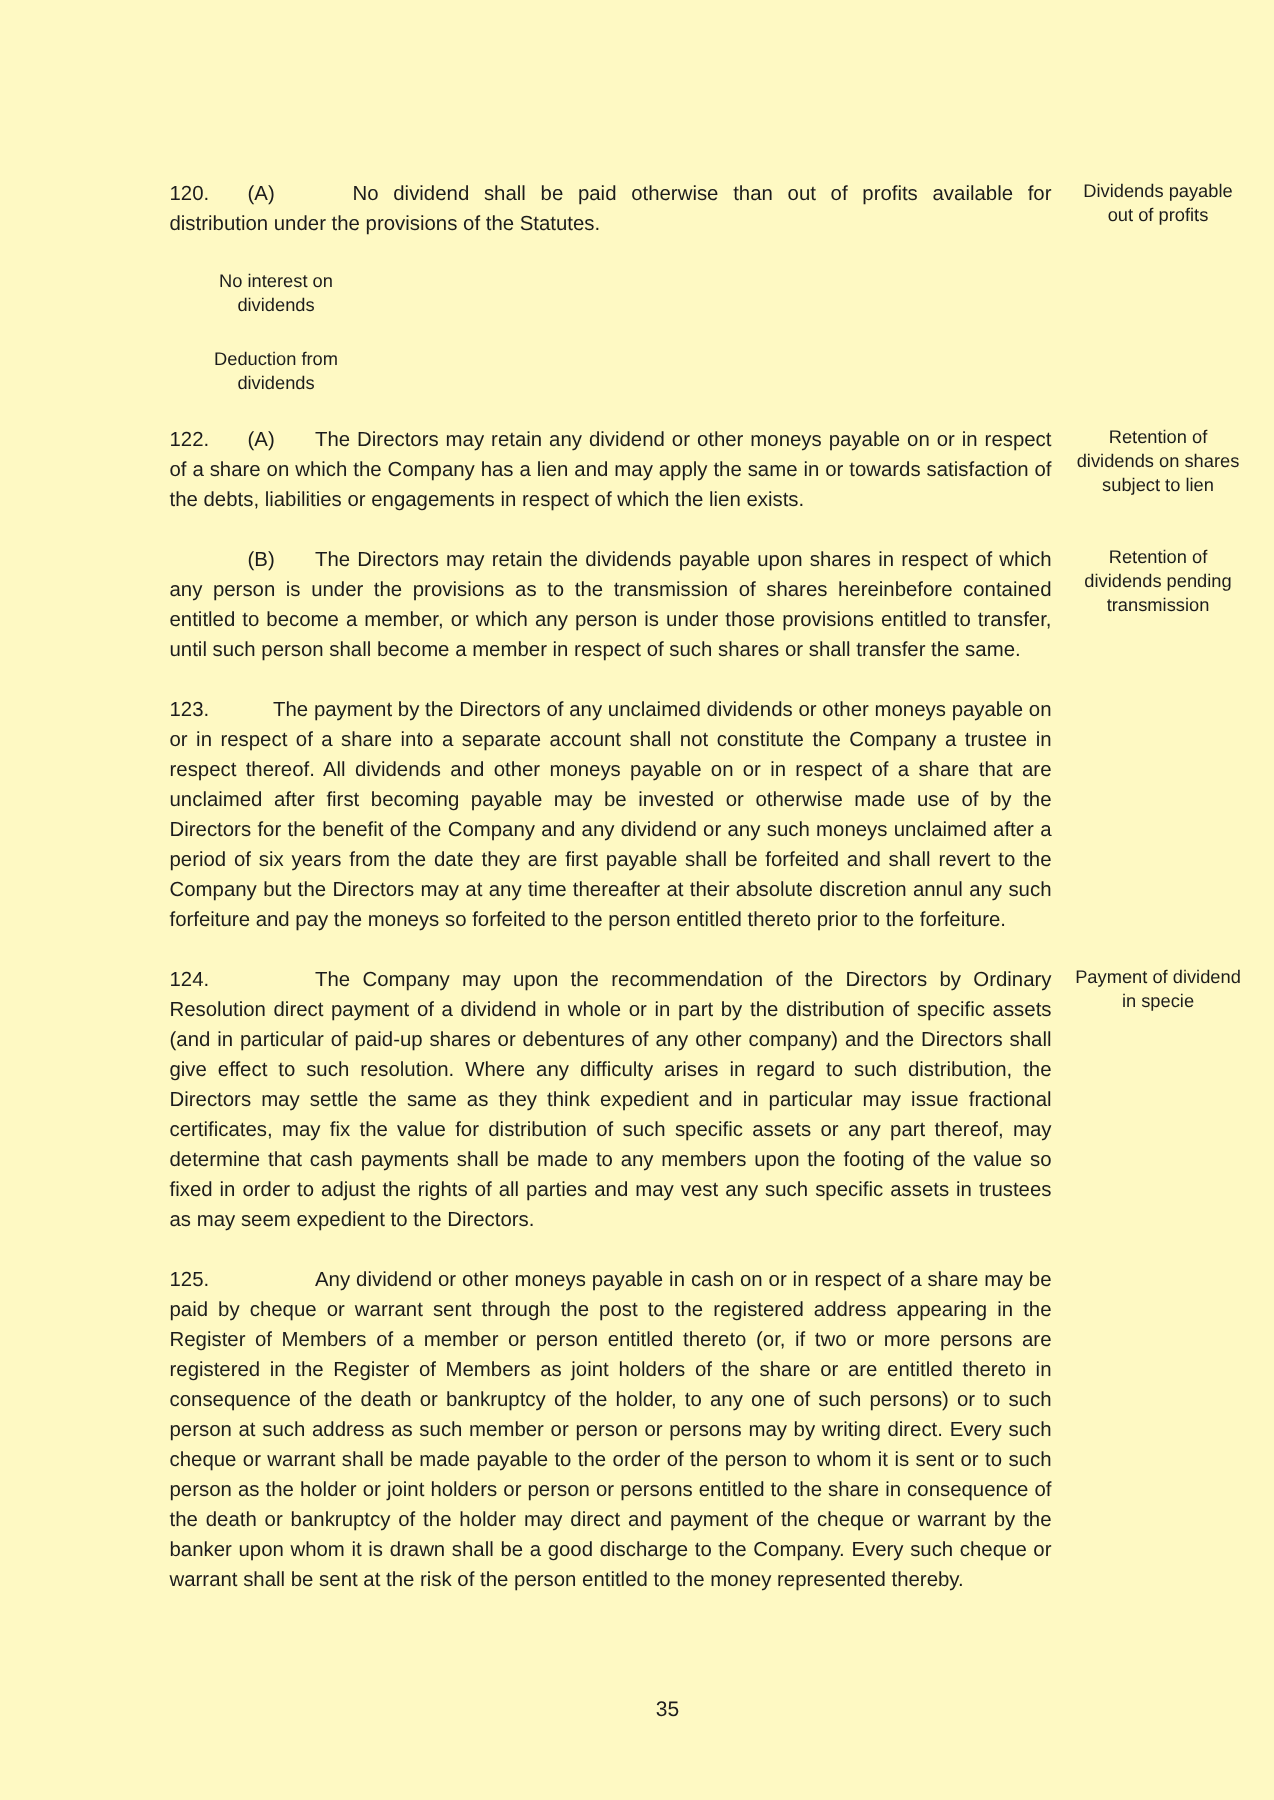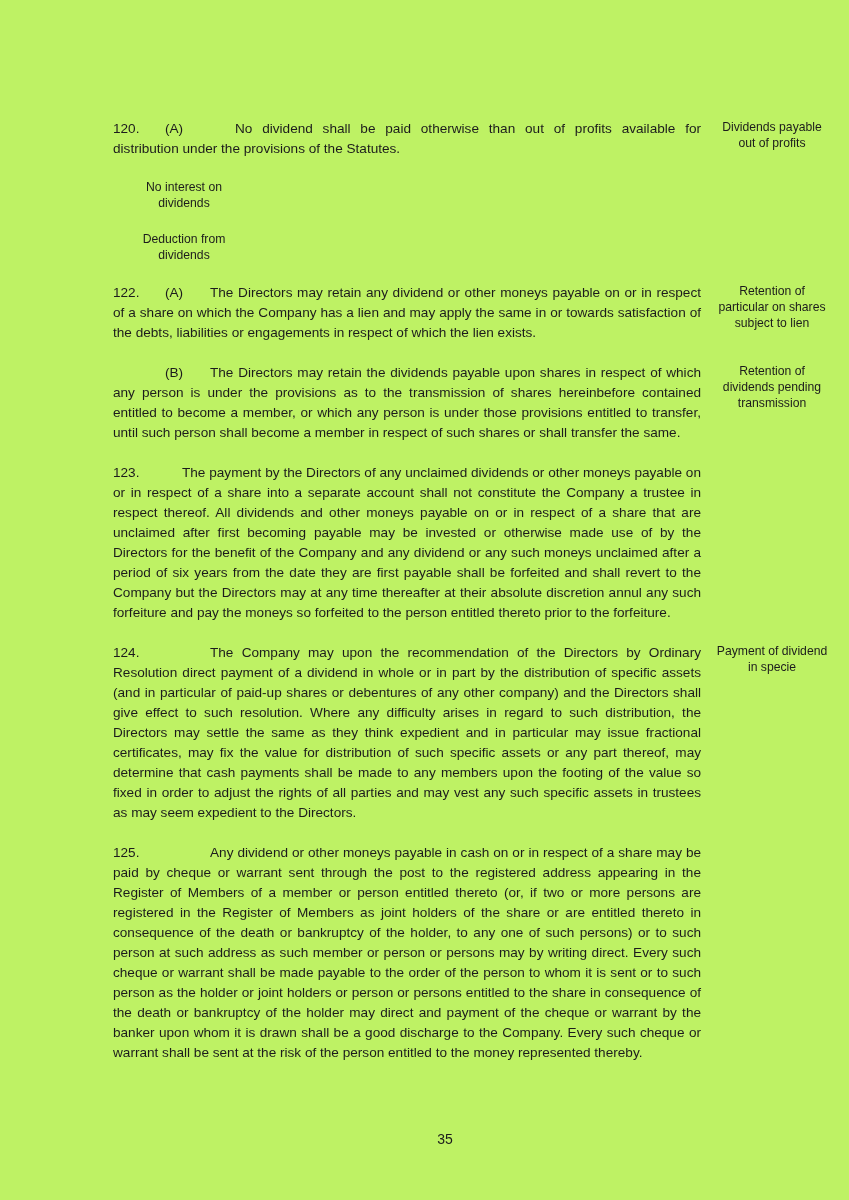--- a/index.html
+++ b/index.html
@@ -4,21 +4,21 @@
 <style>
   html, body {
     margin: 0;
     padding: 0;
     background: #ffffff;
   }
   .page {
     position: relative;
     width: 849px;
     height: 1200px;
-    background: #bef264;
+    background: #fef9c3;
     font-family: "Liberation Sans", "DejaVu Sans", sans-serif;
     color: #1c1c1c;
     overflow: hidden;
   }
   .content {
     position: absolute;
     top: 119px;
     left: 113px;
     width: 722px;
   }
@@ -81,21 +81,21 @@
     <div class="section">
       <div class="note"><span>No interest on dividends</span> <span class="italic"></span></div>
     </div>
 
     <div class="section">
       <div class="note"><span>Deduction from dividends</span> <span class="italic"></span></div>
     </div>
 
     <div class="section">
       <p class="body-par"><span class="num">122.</span><span class="letter w45">(A)</span><span>The Directors may retain any dividend or other moneys payable on or in respect of a share on which the Company has a lien and may apply the same in or towards satisfaction of the debts, liabilities or engagements in respect of which the lien exists.</span></p>
-      <div class="note"><span>Retention of particular on shares subject to lien</span> <span class="italic"></span></div>
+      <div class="note"><span>Retention of dividends on shares subject to lien</span> <span class="italic"></span></div>
     </div>
 
     <div class="section">
       <p class="body-par"><span class="num"></span><span class="letter w45">(B)</span><span>The Directors may retain the dividends payable upon shares in respect of which any person is under the provisions as to the transmission of shares hereinbefore contained entitled to become a member, or which any person is under those provisions entitled to transfer, until such person shall become a member in respect of such shares or shall transfer the same.</span></p>
       <div class="note"><span>Retention of dividends pending transmission</span> <span class="italic"></span></div>
     </div>
 
     <div class="section">
       <p class="body-par"><span class="num">123.</span><span class="letter w17"></span><span>The payment by the Directors of any unclaimed dividends or other moneys payable on or in respect of a share into a separate account shall not constitute the Company a trustee in respect thereof.  All dividends and other moneys payable on or in respect of a share that are unclaimed after first becoming payable may be invested or otherwise made use of by the Directors for the benefit of the Company and any dividend or any such moneys unclaimed after a period of six years from the date they are first payable shall be forfeited and shall revert to the Company but the Directors may at any time thereafter at their absolute discretion annul any such forfeiture and pay the moneys so forfeited to the person entitled thereto prior to the forfeiture.</span></p>
     </div>

